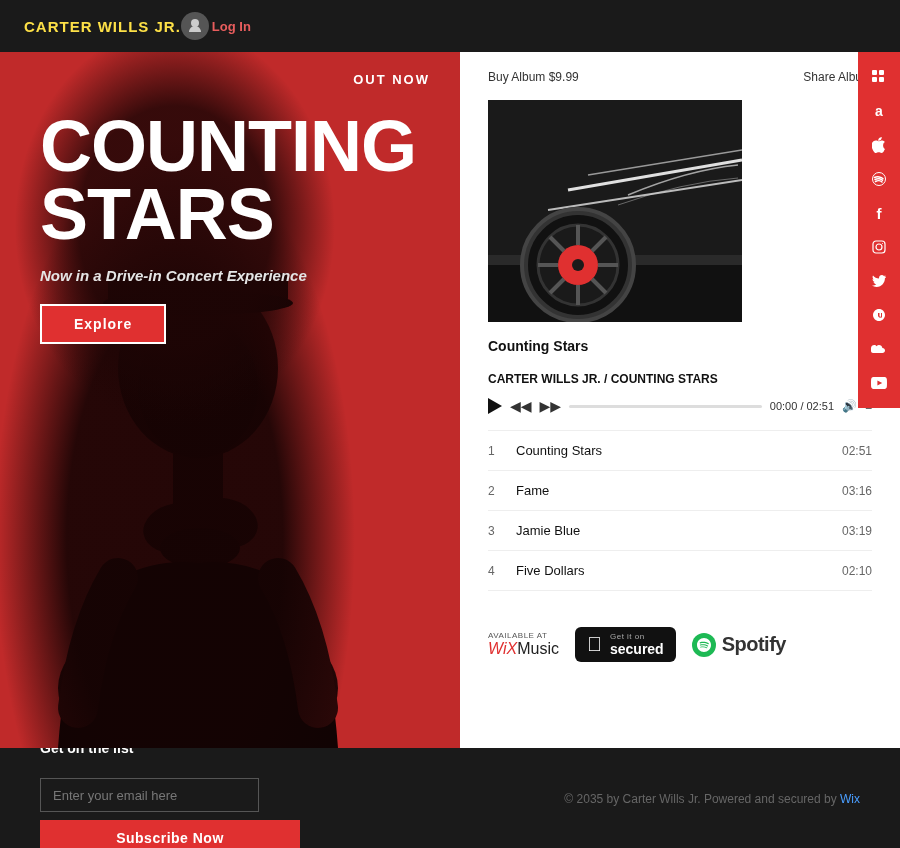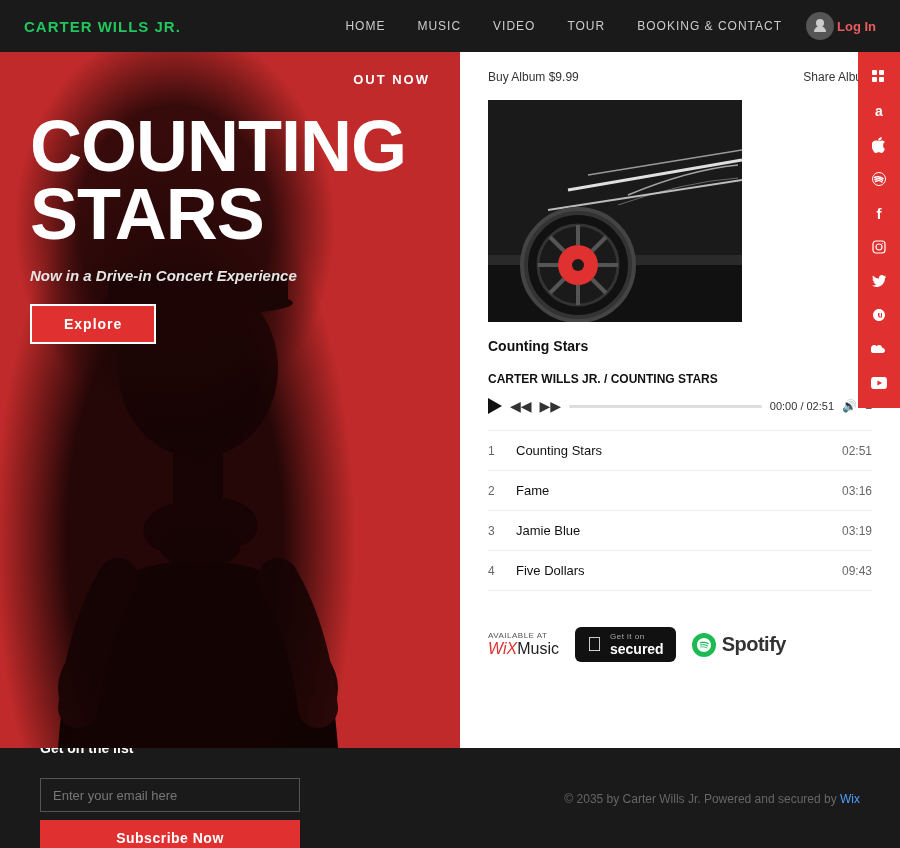--- a/index.html
+++ b/index.html
@@ -10,21 +10,21 @@
       background: #1a1a1a;
       height: 52px;
       display: flex;
       align-items: center;
       padding: 0 24px;
       position: relative;
       z-index: 10;
     }
     .nav-brand {
       font-weight: 900;
-      color: #22c55e;
+      color: #fde047;
       font-size: 15px;
       letter-spacing: 1px;
       text-transform: uppercase;
       flex: 0 0 auto;
     }
     .nav-links {
       display: flex;
       align-items: center;
       gap: 32px;
       margin-left: auto;
@@ -90,21 +90,21 @@
       height: 620px;
     }
     .person-shape svg {
       width: 100%;
       height: 100%;
     }
 
     .hero-text {
       position: absolute;
       top: 60px;
-      left: 30px;
+      left: 40px;
       z-index: 5;
     }
     .hero-out-now {
       font-size: 13px;
       font-weight: 700;
       color: #fff;
       letter-spacing: 2px;
       text-transform: uppercase;
       text-align: right;
       position: absolute;
@@ -365,21 +365,21 @@
       font-size: 14px;
       font-weight: 600;
       margin-bottom: 22px;
     }
     .footer-email-row {
       display: flex;
       flex-direction: column;
       gap: 8px;
     }
     .footer-email-input {
-      width: 260px;
+      width: 219px;
       height: 34px;
       background: transparent;
       border: 1px solid #555;
       color: #fff;
       padding: 0 12px;
       font-size: 13px;
     }
     .footer-email-input::placeholder {
       color: #777;
     }
@@ -423,27 +423,20 @@
     .itunes-row {
       display: flex;
       align-items: center;
     }
   </style>
 </head>
 <body>
 
 <nav class="navbar">
   <span class="nav-brand">CARTER WILLS JR.</span>
-  <div class="nav-links">
-    <span class="nav-link">HOME</span>
-    <span class="nav-link">MUSIC</span>
-    <span class="nav-link">VIDEO</span>
-    <span class="nav-link">TOUR</span>
-    <span class="nav-link">BOOKING &amp; CONTACT</span>
-  </div>
   <div class="nav-actions">
     <div class="nav-avatar">
       <svg width="16" height="16" viewBox="0 0 16 16" fill="#ccc">
         <circle cx="8" cy="5" r="4"></circle>
         <path d="M2 14c0-3.31 2.69-6 6-6s6 2.69 6 6H2z"></path>
       </svg>
     </div>
     <span class="nav-login">Log In</span>
   </div>
 </nav>
@@ -567,21 +560,21 @@
         <span class="track-duration">03:16</span>
       </div>
       <div class="track-row">
         <span class="track-num">3</span>
         <span class="track-name">Jamie Blue</span>
         <span class="track-duration">03:19</span>
       </div>
       <div class="track-row">
         <span class="track-num">4</span>
         <span class="track-name">Five Dollars</span>
-        <span class="track-duration">09:43</span>
+        <span class="track-duration">02:10</span>
       </div>
     </div>
 
     <div class="streaming-links">
       <div class="wix-music">
         <span class="wix-avail">Available at</span>
         <span class="wix-music-text"><span style="font-style:italic;color:#e03030;">WiX</span>Music</span>
       </div>
 
       <div class="itunes-badge">

